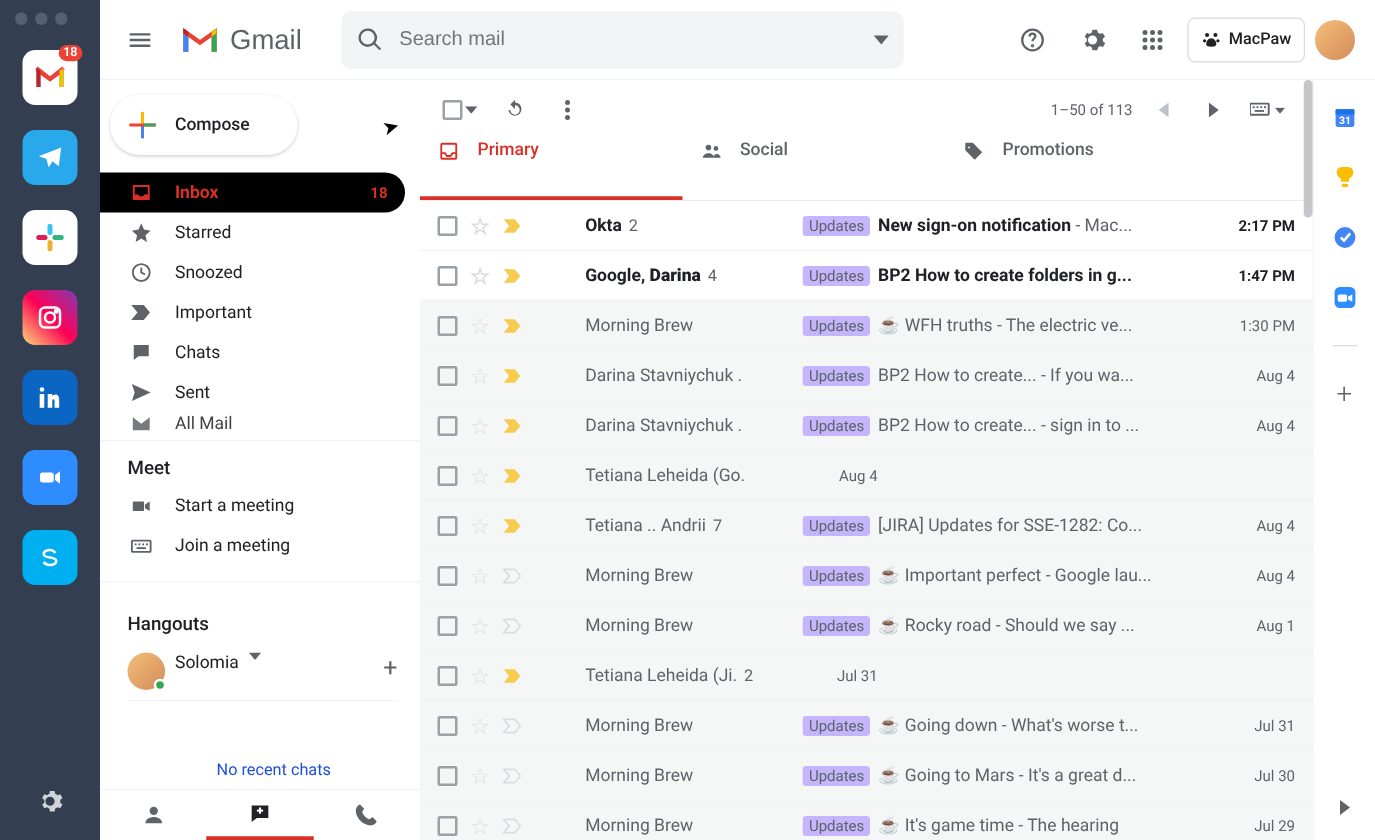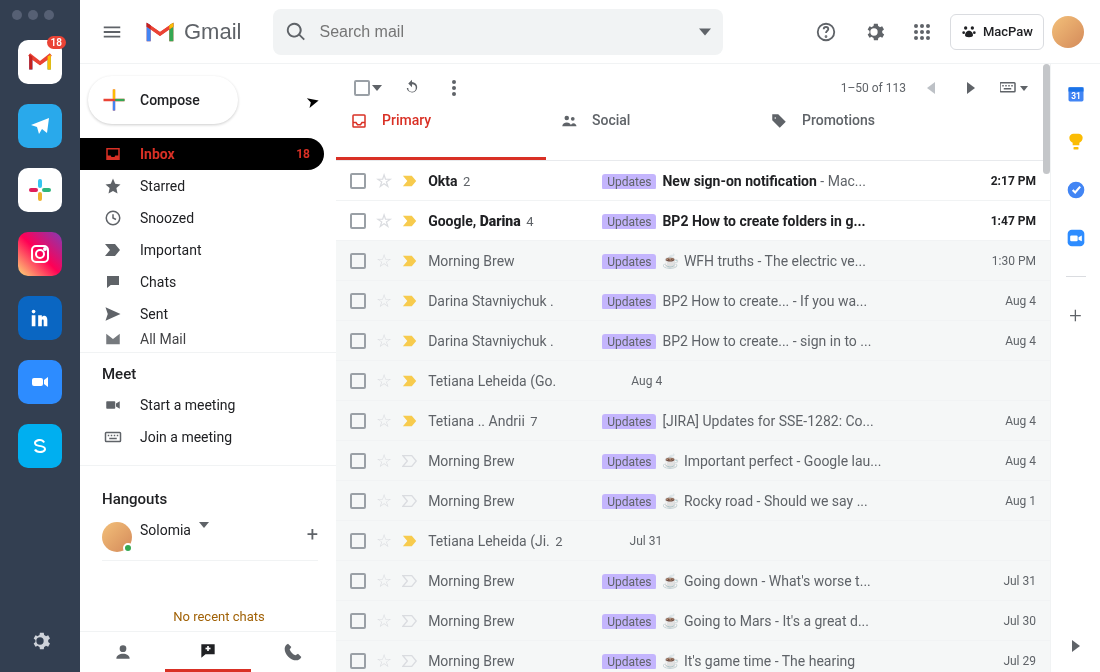--- a/index.html
+++ b/index.html
@@ -36,21 +36,21 @@
   .nav-item .count { margin-left: auto; font-size: 12px; }
   .nav-icon { width: 18px; display: flex; align-items: center; justify-content: center; color: #5f6368; }
   .nav-item.active .nav-icon { color: #d93025; }
   .section-title { padding: 12px 0 6px 22px; font-size: 15px; font-weight: 500; }
   .meet-item { height: 32px; display: flex; align-items: center; padding-left: 24px; gap: 18px; cursor: pointer; font-size: 14px; }
   .hangouts { padding-left: 22px; margin-top: 12px; }
   .hangouts-user { display: flex; align-items: flex-start; gap: 8px; padding: 8px 0; cursor: pointer; }
   .hangouts-avatar { width: 30px; height: 30px; border-radius: 50%; background: linear-gradient(135deg, #f3c07a, #d48a5a); position: relative; }
   .presence-dot { width: 10px; height: 10px; background: #34a853; border: 2px solid #fff; border-radius: 50%; position: absolute; bottom: -1px; right: -1px; }
   .hangouts-add { margin-left: auto; margin-right: 18px; color: #5f6368; cursor: pointer; font-size: 20px; }
-  .no-chats { text-align: center; color: #a16207; font-size: 13px; margin-top: 48px; }
+  .no-chats { text-align: center; color: #1d4ed8; font-size: 13px; margin-top: 48px; }
   .start-chat { display: block; text-align: center; color: #1a73e8; font-size: 13px; margin-top: 4px; cursor: pointer; }
   .sidebar-footer { margin-top: auto; border-top: 1px solid #f1f3f4; display: flex; }
   .sidebar-footer .tab { flex: 1; height: 40px; display: flex; align-items: center; justify-content: center; color: #5f6368; cursor: pointer; }
   .sidebar-footer .tab.active { border-bottom: 3px solid #d93025; color: #202124; }
   
   .list-area { flex: 1; display: flex; flex-direction: column; border-left: none; min-width: 0; position: relative; }
   .cursor-arrow { position: absolute; top: 28px; left: -30px; font-size: 16px; pointer-events: none; z-index: 10; transform: rotate(-15deg); color: #000; }
   .toolbar { height: 48px; display: flex; align-items: center; padding: 0 18px; gap: 10px; }
   .toolbar-left { display: flex; align-items: center; gap: 18px; }
   .toolbar-right { margin-left: auto; display: flex; align-items: center; gap: 10px; color: #5f6368; font-size: 12px; }
@@ -61,21 +61,21 @@
   .tab-btn.active { color: #d93025; box-shadow: inset 0 -3px 0 #d93025; }
   .tab-icon { width: 18px; height: 18px; }
   .email-list { flex: 1; overflow-y: auto; }
   .email-row { height: 40px; display: flex; align-items: center; padding: 0 14px; border-bottom: 1px solid #f1f3f4; gap: 10px; cursor: pointer; font-size: 14px; }
   .email-row.unread { font-weight: 700; background: #fff; }
   .email-row.read { background: #f5f7f7; color: #5f6368; }
   .email-row .star { color: #dadce0; cursor: pointer; font-size: 18px; }
   .email-row .marker { width: 16px; height: 14px; cursor: pointer; }
   .email-row .marker.important svg path { fill: #f7cb4d; }
   .email-row .marker.not-important svg path { fill: none; stroke: #dadce0; stroke-width: 1.5; }
-  .sender { width: 164px; flex-shrink: 0; white-space: nowrap; overflow: hidden; text-overflow: ellipsis; }
+  .sender { width: 164px; flex-shrink: 0; white-space: nowrap; overflow: hidden; text-overflow: ellipsis; margin-left: 40px; }
   .sender .thread-count { font-weight: 400; color: #5f6368; font-size: 13px; margin-left: 2px; }
   .chip { background: #c4b5fd; color: #5f6368; font-size: 12px; padding: 1px 5px; border-radius: 3px; margin-right: 6px; font-weight: 400; }
   .subject-col { flex: 1; min-width: 0; white-space: nowrap; overflow: hidden; text-overflow: ellipsis; }
   .subject-col .subj-text { }
   .subject-col .teaser { font-weight: 400; color: #5f6368; }
   .coffeecup { margin-right: 4px; font-weight: 400; }
   .date { width: 60px; text-align: right; font-size: 12px; flex-shrink: 0; }
   .email-row.unread .date { font-weight: 700; color: #202124; }
   .email-row.read .date { color: #5f6368; }
   

